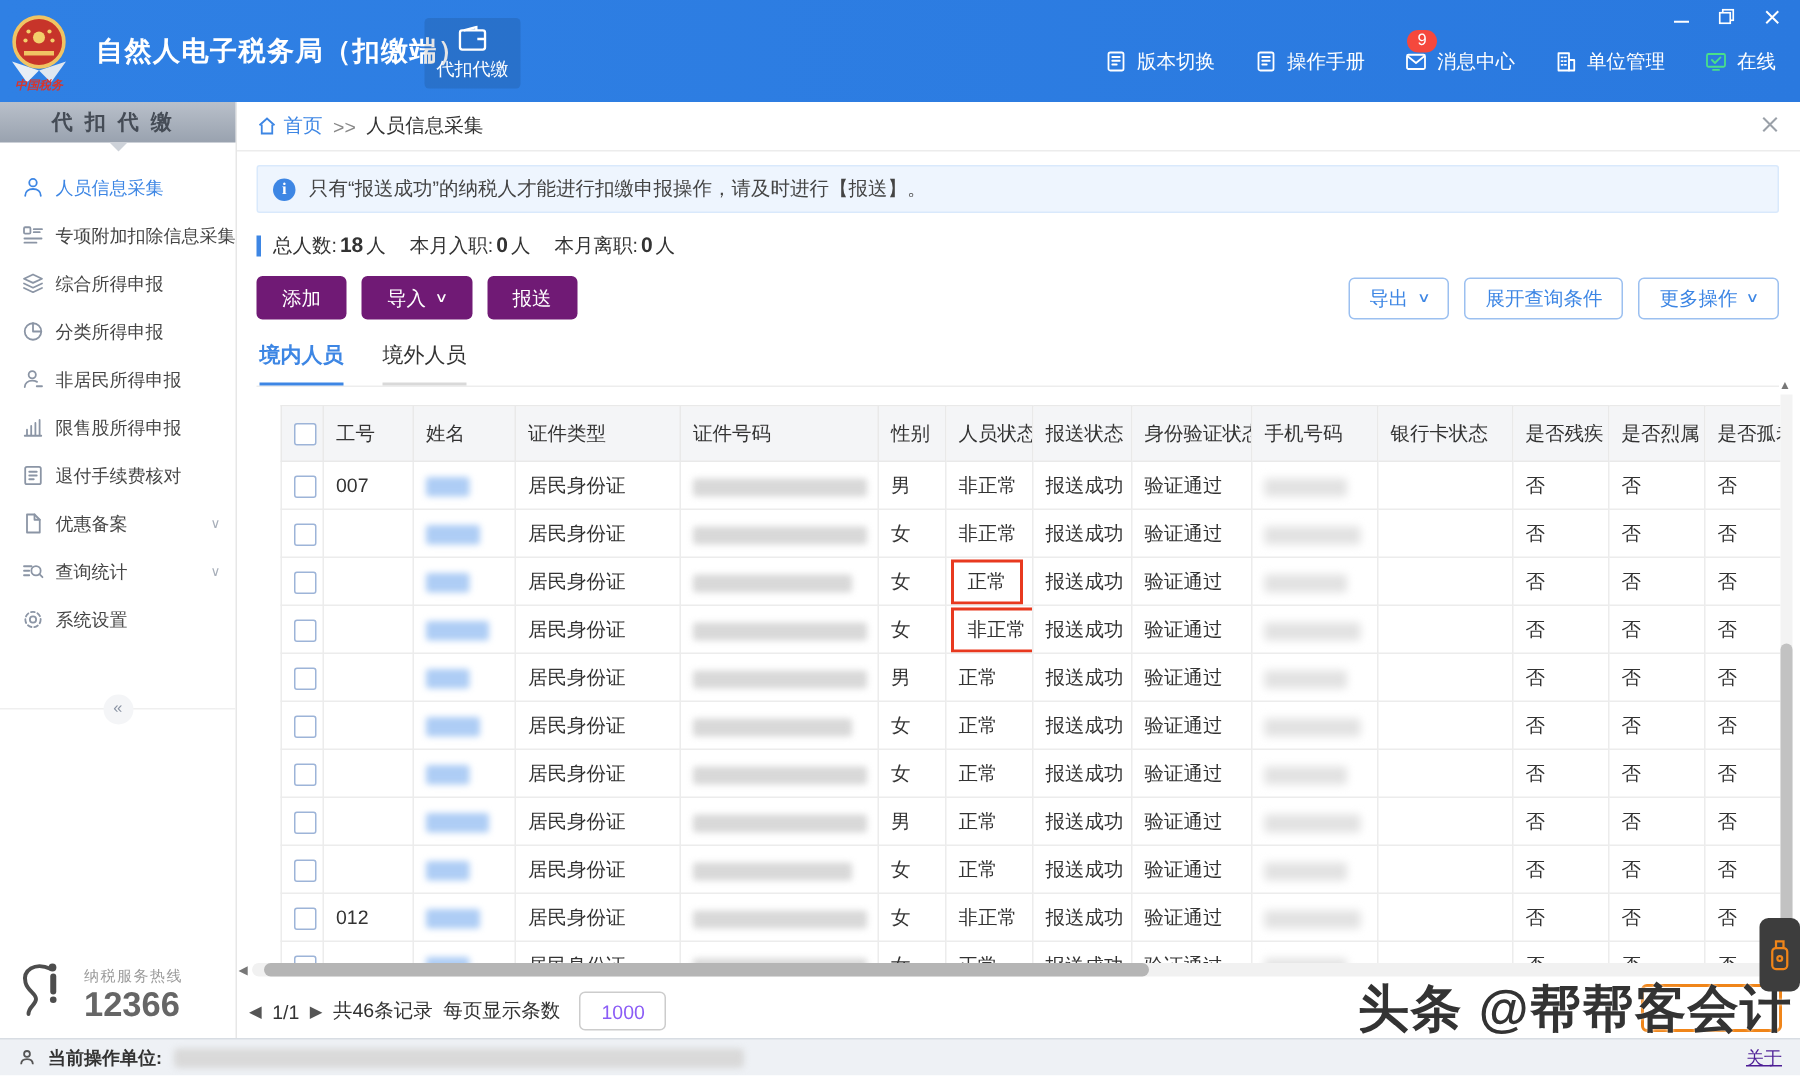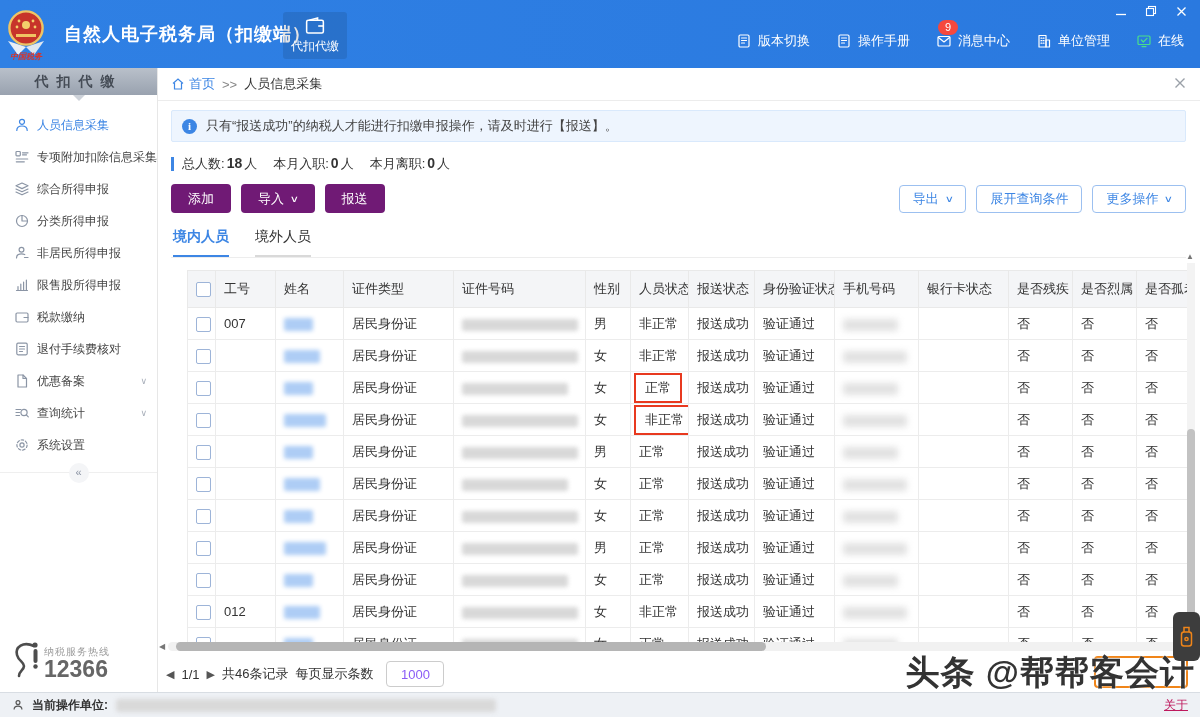--- a/index.html
+++ b/index.html
@@ -21,21 +21,21 @@
   .side-title{height:27px;background:linear-gradient(#b9c0ca,#99a2af);color:#454c56;font-weight:bold;font-size:14px;letter-spacing:8px;text-align:center;line-height:27px;position:relative;}
   .side-title:after{content:"";position:absolute;left:50%;bottom:-6px;margin-left:-6px;border-left:6px solid transparent;border-right:6px solid transparent;border-top:6px solid #cdd2d9;}
   .side-menu{padding-top:14px;}
   .side-item{height:32px;display:flex;align-items:center;gap:7px;padding-left:14px;color:#454545;font-size:12px;cursor:pointer;white-space:nowrap;}
   .side-item .s-icon{color:#8b95a5;display:flex;flex:0 0 16px;}
   .side-item.active{color:#3d86e4;}
   .side-item.active .s-icon{color:#3d86e4;}
   .chev{margin-left:auto;margin-right:10px;color:#a7aeb9;font-size:9px;}
   .collapse-row{position:absolute;left:0;right:0;top:404px;border-top:1px solid #efefef;}
   .collapse-btn{position:absolute;left:50%;top:-10px;margin-left:-10px;width:20px;height:20px;border-radius:50%;background:#f4f5f7;color:#8a93a3;font-size:11px;text-align:center;line-height:19px;cursor:pointer;}
-  .hotline{position:absolute;left:10px;bottom:10px;display:flex;align-items:flex-end;gap:4px;}
+  .hotline{position:absolute;left:10px;bottom:10px;display:flex;align-items:flex-end;gap:16px;}
   .hotline-texts{display:flex;flex-direction:column;line-height:1.1;}
   .hotline-cap{font-size:10px;color:#9b9b9b;letter-spacing:1px;}
   .hotline-num{font-size:23px;font-weight:bold;color:#666;}
   
   .content{position:absolute;left:157px;top:68px;right:0;bottom:25px;background:#fff;}
   .breadcrumb{height:32px;border-bottom:1px solid #ececec;display:flex;align-items:center;gap:7px;padding-left:14px;font-size:13px;}
   .bc-home{color:#3d86e4;display:flex;align-items:center;gap:4px;cursor:pointer;}
   .bc-sep{color:#888;}
   .bc-cur{color:#333;}
   .content-close{position:absolute;top:9px;right:14px;color:#9aa0a8;cursor:pointer;}
@@ -80,21 +80,21 @@
   
   .pagination{position:absolute;left:166px;top:661px;display:flex;align-items:center;gap:7px;font-size:13px;color:#333;z-index:7;}
   .pg-arrow{color:#555;font-size:11px;cursor:pointer;}
   .pg-input{width:52px;height:22px;border:1px solid #ccc;border-radius:4px;text-align:center;font-size:13px;color:#8b5cf6;margin-left:6px;font-family:inherit;}
   
   .promo-btn{position:absolute;left:1094px;top:656px;width:90px;height:28px;border:2px solid #f08519;border-radius:4px;background:#fff;z-index:20;cursor:pointer;}
   .ukey-btn{position:absolute;left:1173px;top:612px;width:27px;height:49px;background:#3d3d3d;border-radius:6px;z-index:40;display:flex;align-items:center;justify-content:center;cursor:pointer;}
   .watermark{position:absolute;right:5px;top:650px;font-size:34px;font-weight:bold;color:#333;white-space:nowrap;z-index:30;text-shadow:0 0 2px #fff;letter-spacing:1px;}
   .statusbar{position:absolute;left:0;bottom:0;width:1200px;height:25px;background:#eef1f5;border-top:1px solid #d8dde3;display:flex;align-items:center;gap:8px;padding:0 12px;box-sizing:border-box;font-size:12px;color:#333;z-index:10;}
   .blob{width:380px;height:13px;background:#d9d9d9;border-radius:3px;filter:blur(2px);}
-  .about-link{margin-left:auto;color:#be185d;text-decoration:underline;cursor:pointer;}
+  .about-link{margin-left:auto;color:#4c1d95;text-decoration:underline;cursor:pointer;}
   svg{display:block;}
 </style>
 </head>
 <body>
 
 <div class="titlebar">
   <div class="brand">
     <svg width="44" height="54" viewBox="0 0 44 54">
       <polygon points="4,34 22,40 14,48" fill="#e8eef5"></polygon>
       <polygon points="40,34 22,40 30,48" fill="#dfe7f0"></polygon>
@@ -241,29 +241,20 @@
         <span>非居民所得申报</span>
       </div>
       <div class="side-item">
         <span class="s-icon">
           <svg width="16" height="16" viewBox="0 0 16 16" fill="none" stroke="currentColor" stroke-width="1.2" stroke-linecap="round" stroke-linejoin="round">
             <path d="M2.5 13.5h11"></path>
             <path d="M4 13V9.5M6.8 13V7M9.6 13V5M12.4 13V3"></path>
           </svg>
         </span>
         <span>限售股所得申报</span>
-      </div>
-      <div class="side-item">
-        <span class="s-icon">
-          <svg width="16" height="16" viewBox="0 0 16 16" fill="none" stroke="currentColor" stroke-width="1.2" stroke-linecap="round" stroke-linejoin="round">
-            <rect x="2" y="4" width="12" height="9" rx="1.2"></rect>
-            <path d="M10 8.5h4"></path>
-          </svg>
-        </span>
-        <span>税款缴纳</span>
       </div>
       <div class="side-item">
         <span class="s-icon">
           <svg width="16" height="16" viewBox="0 0 16 16" fill="none" stroke="currentColor" stroke-width="1.2" stroke-linecap="round" stroke-linejoin="round">
             <rect x="2.8" y="2.2" width="10.4" height="11.6" rx="1.2"></rect>
             <path d="M5.5 5.5h5M5.5 8h5M5.5 10.5h3"></path>
           </svg>
         </span>
         <span>退付手续费核对</span>
       </div>

